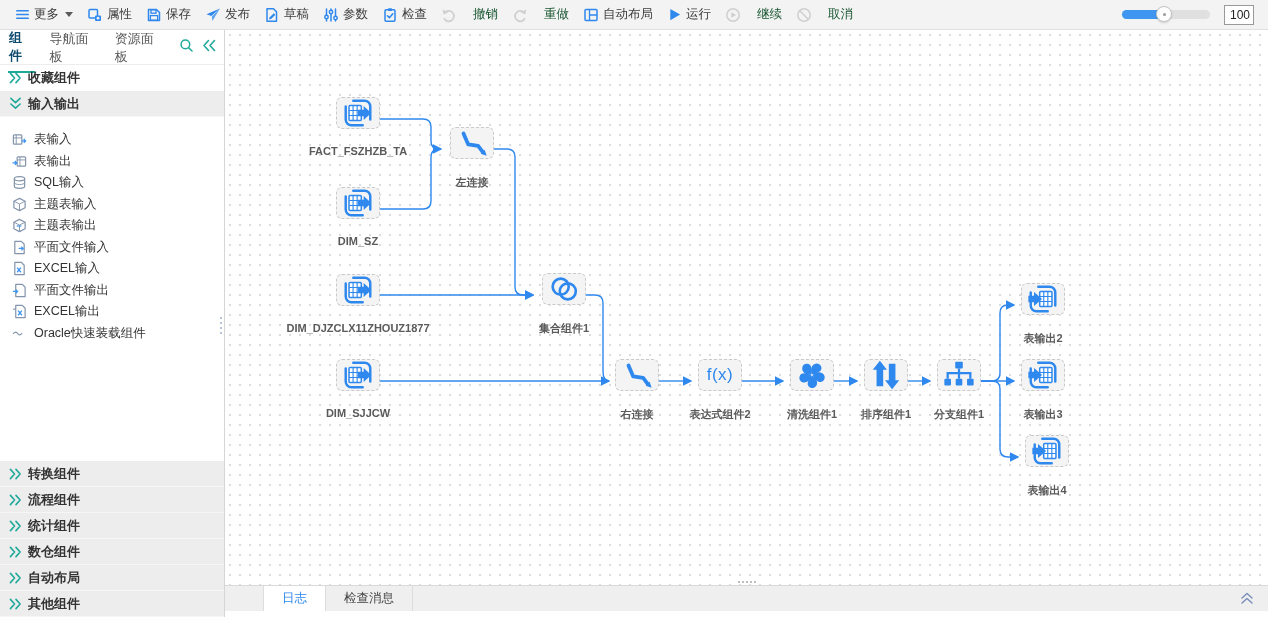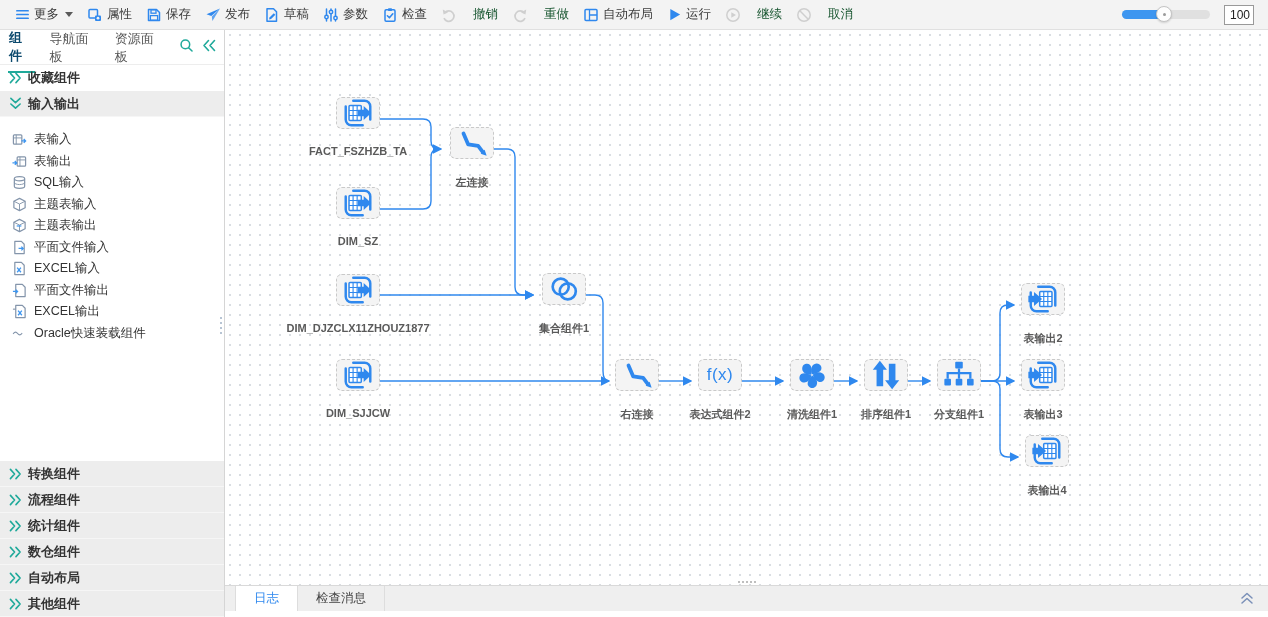--- a/index.html
+++ b/index.html
@@ -64,21 +64,21 @@
   .side-drag-handle { position:absolute; left:220px; top:287px; display:flex; flex-direction:column;
     gap:3px; cursor:col-resize; z-index:5; }
   .side-drag-handle i { width:2px; height:2px; background:#9fb0c5; border-radius:50%; }
 
   
   .bottom-panel { border-top:1px solid #d9d9d9; }
   .bottom-tabs { height:25px; background:#efefef; display:flex; align-items:center; padding-left:10px; }
   .btab { height:25px; line-height:25px; padding:0 18px; font-size:12.5px; color:#444;
     border-right:1px solid #ddd; cursor:pointer; }
   .btab:first-child { border-left:1px solid #ddd; }
-  .btab.active { background:#fff; color:#2f88ee; }
+  .btab.active { background:#fff; color:#2f88ee;margin-left:28px; }
   .bottom-expand { margin-left:auto; margin-right:14px; color:#7a90b8; cursor:pointer; display:flex; }
   .log-content { height:6px; background:#fff; }
 </style>
 </head>
 <body>
 
 <div class="toolbar">
   <div class="tbtn">
     <span class="ticon">
       <svg width="15" height="15" viewBox="0 0 16 16">

